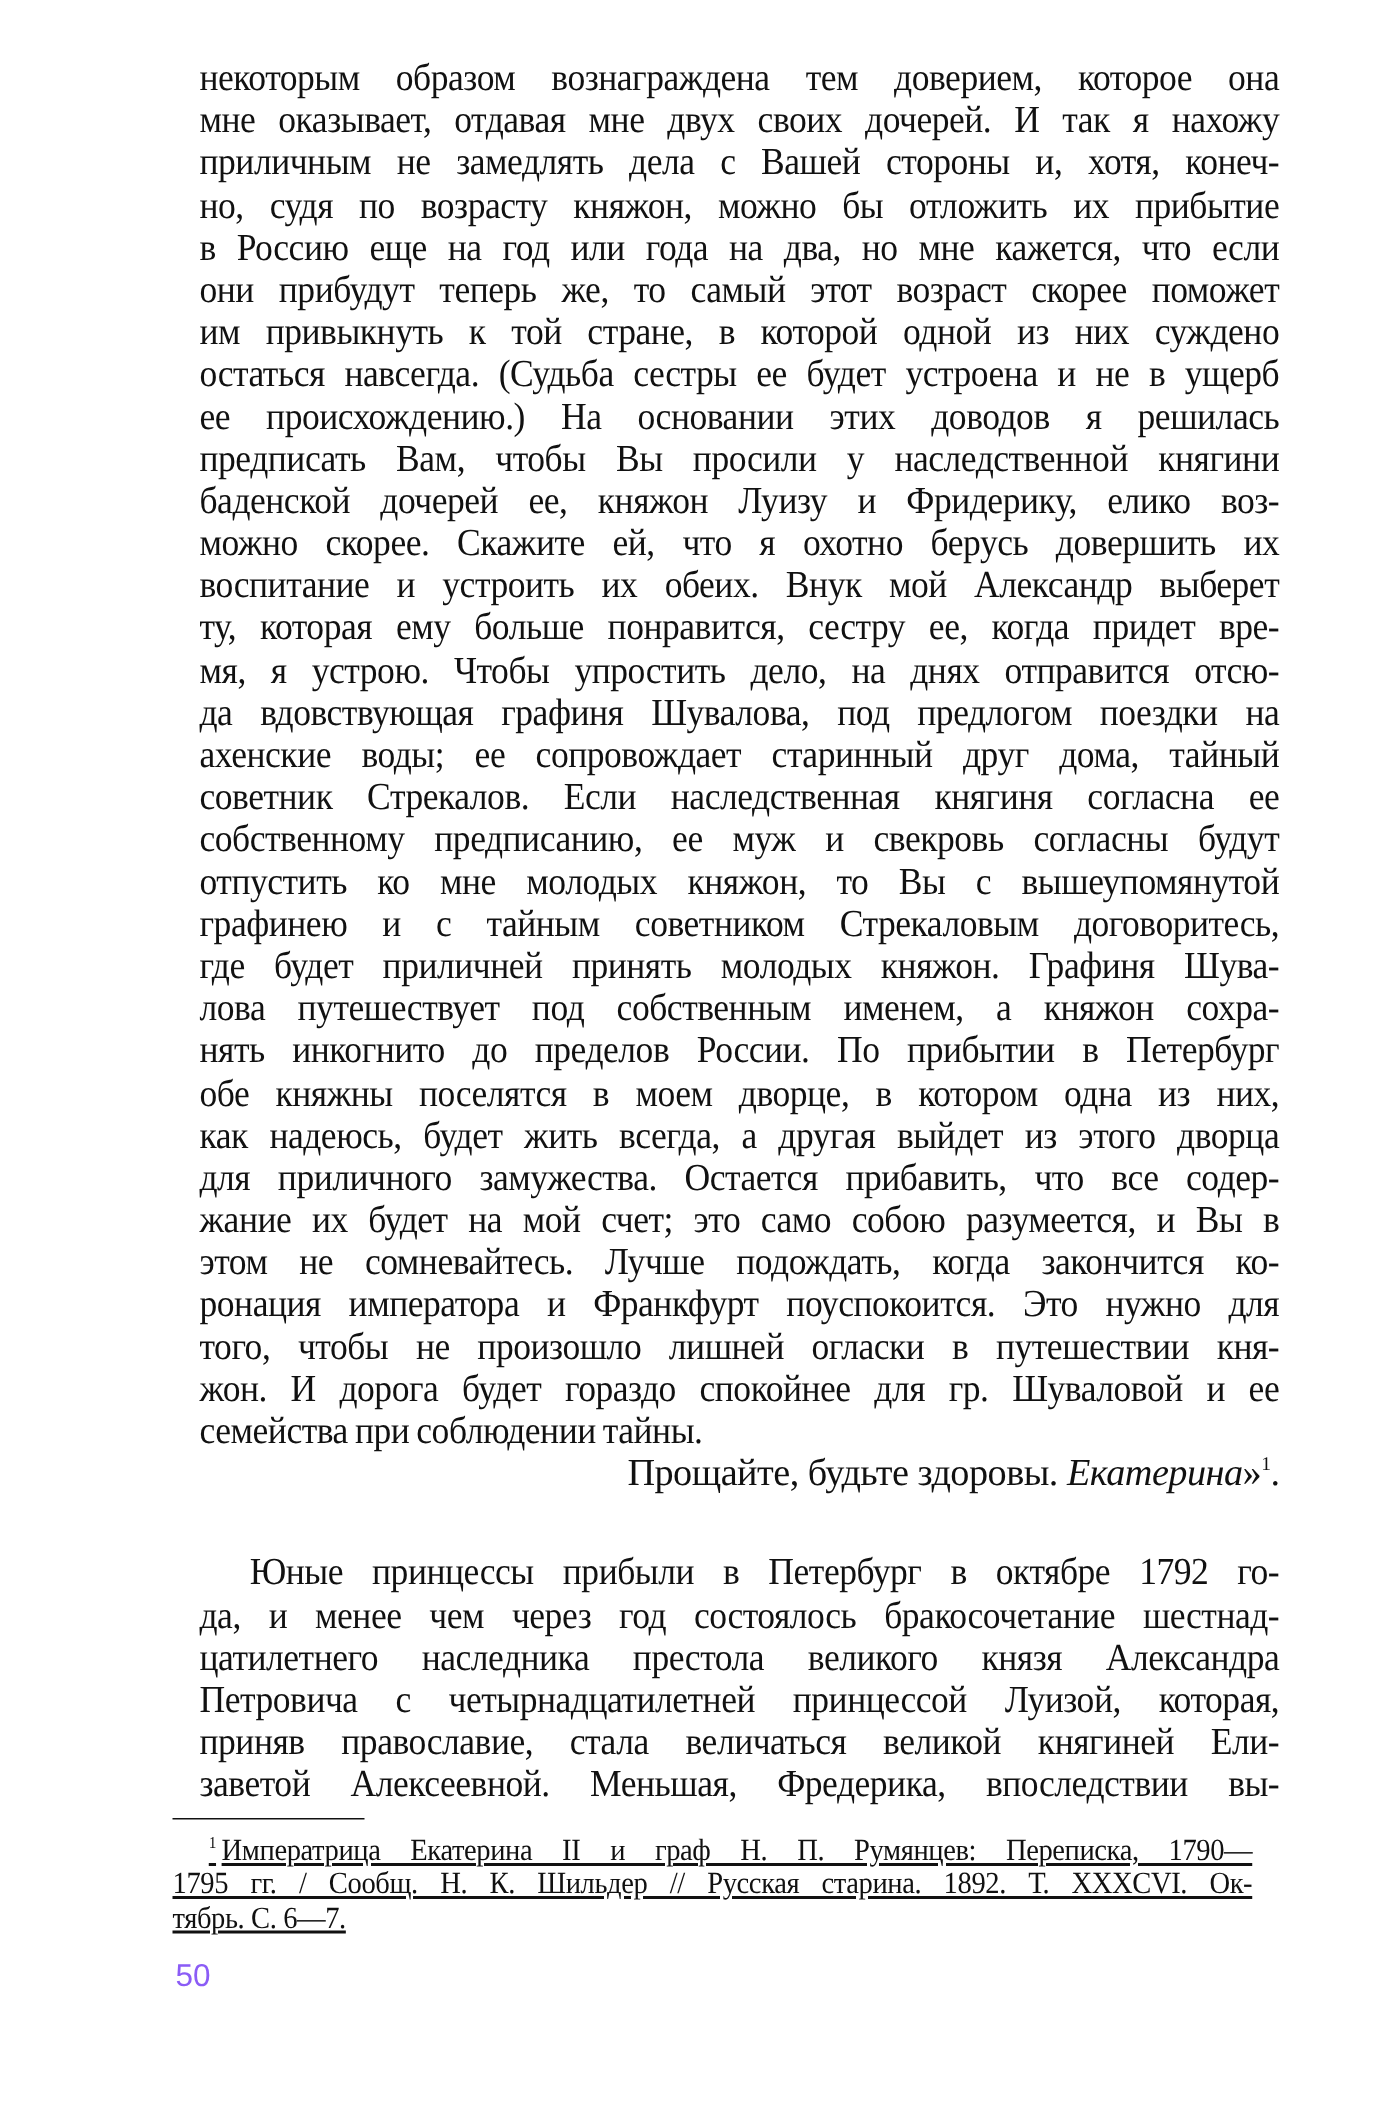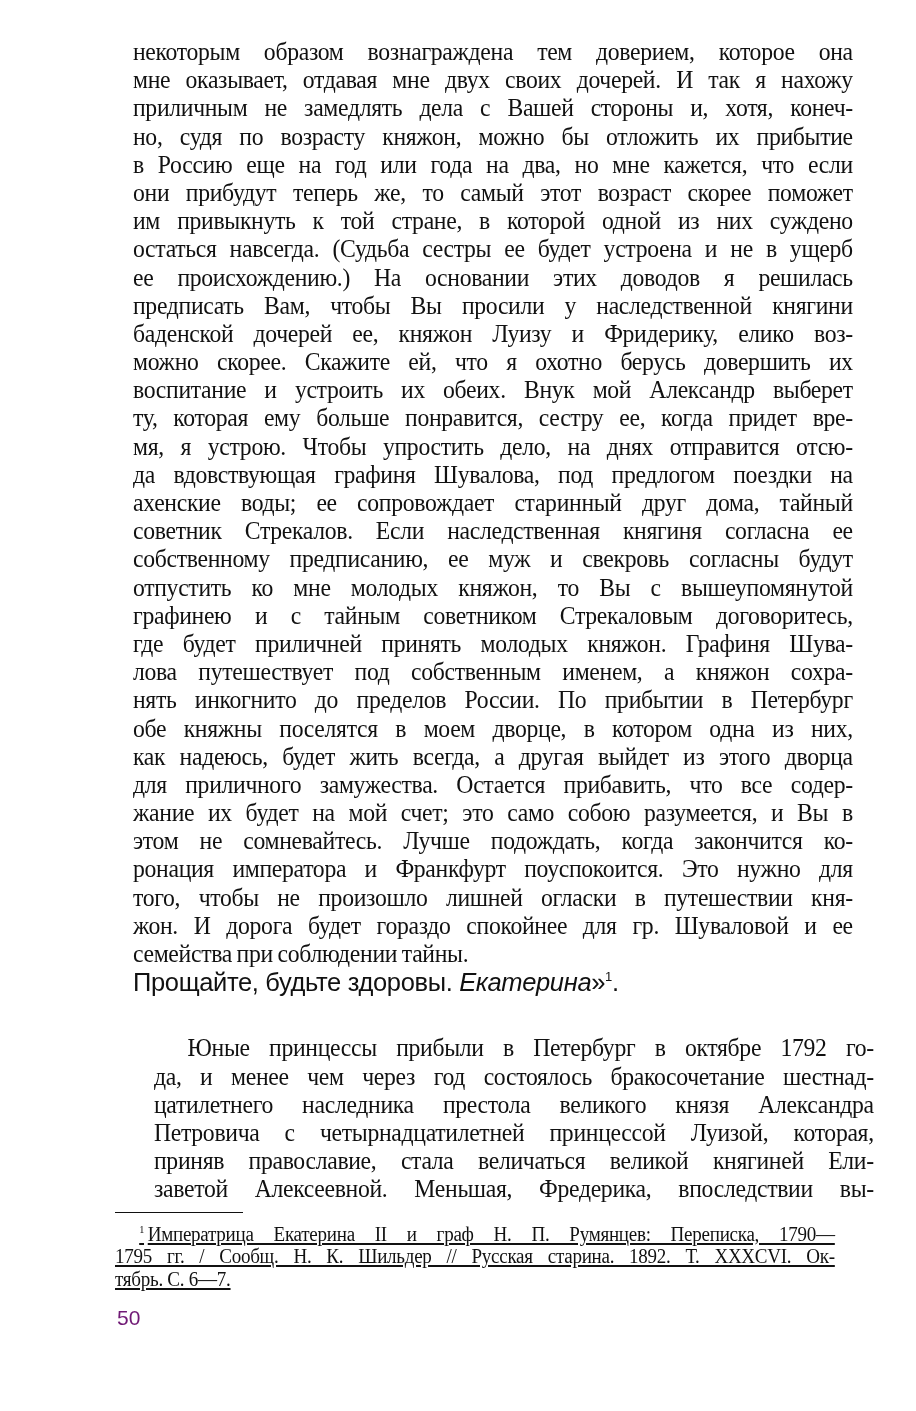--- a/index.html
+++ b/index.html
@@ -35,43 +35,42 @@
       width: 774px;
     }
     .line.last {
       text-align-last: left;
     }
     .line.indent {
       padding-left: 36px;
       width: 738px;
     }
     .signature {
-      font-family: Liberation Sans, sans-serif;
+      font-family: Liberation Serif, serif;
       font-size: 25.5px;
       line-height: 28.2px;
       height: 28.2px;
       white-space: nowrap;
-      text-align: left;
+      text-align: right;
       letter-spacing: -0.35px;
       width: 720px;
     }
     .signature .sig-name {
       font-style: italic;
     }
     .signature sup {
       font-size: 13px;
       vertical-align: 10px;
       line-height: 0;
     }
     .gap {
       height: 38px;
     }
     .para2 {
       margin-top: 0;
-      margin-left: 21px;
     }
     .footnote-rule {
       position: absolute;
       left: 115px;
       top: 1212px;
       width: 128px;
       height: 0;
       border-top: 1.5px solid #111111;
     }
     .footnotes {
@@ -107,21 +106,21 @@
       line-height: 0;
       margin-right: 4px;
     }
     .page-number {
       position: absolute;
       left: 117px;
       top: 1306px;
       font-family: "Liberation Sans", sans-serif;
       font-size: 21px;
       line-height: 24px;
-      color: #701a75;
+      color: #8b5cf6;
     }
   </style>
 </head>
 <body>
 
 <div class="page">
   <div>
     <div class="line">некоторым образом вознаграждена тем доверием, которое она</div>
     <div class="line">мне оказывает, отдавая мне двух своих дочерей. И так я нахожу</div>
     <div class="line">приличным не замедлять дела с Вашей стороны и, хотя, конеч-</div>

